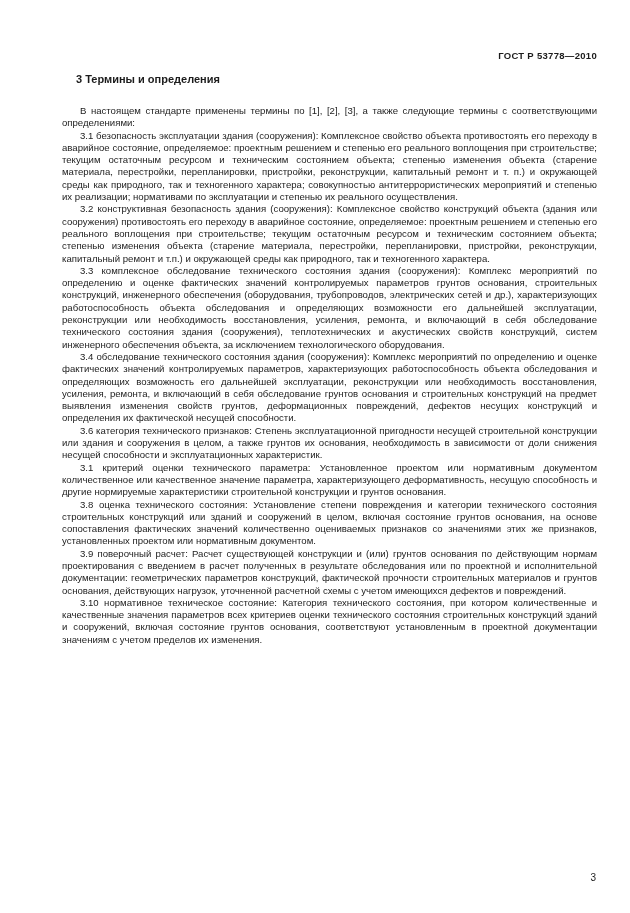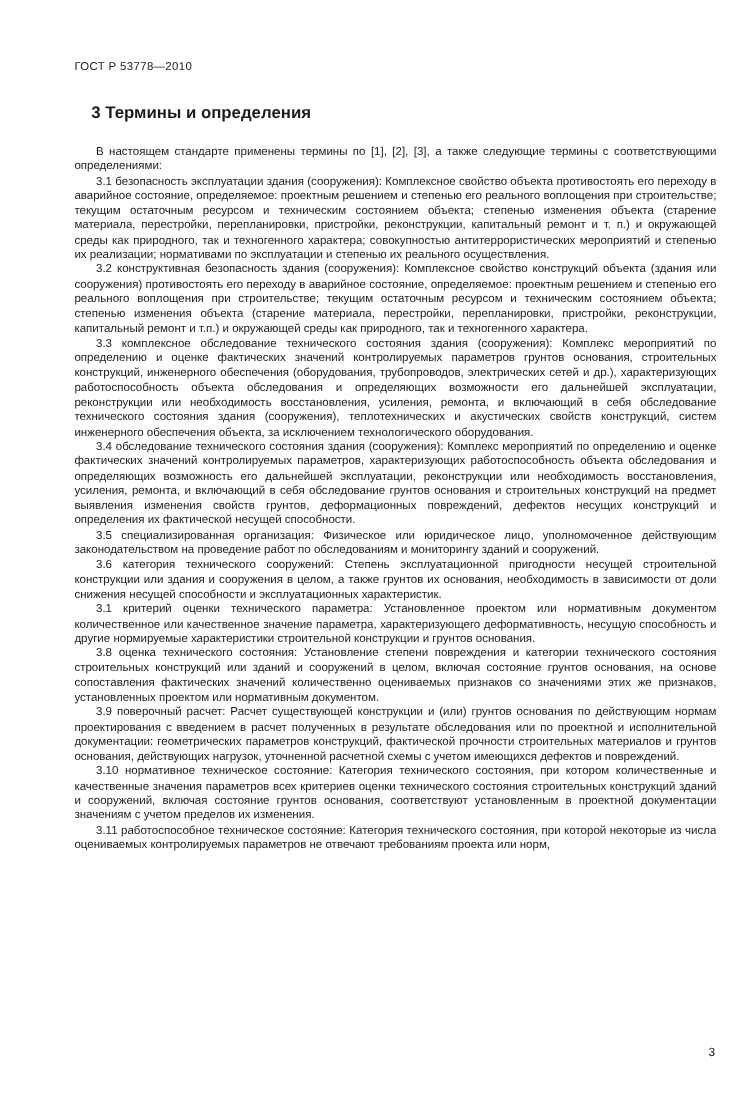--- a/index.html
+++ b/index.html
@@ -15,28 +15,28 @@
     position: relative;
     overflow: hidden;
   }
   .page {
     position: absolute;
     inset: 0;
     box-sizing: border-box;
     padding: 50px 33px 0 62px;
   }
   .doc-header {
-    text-align: left;
+    text-align: right;
     font-size: 9.5px;
-    font-weight: normal;
+    font-weight: bold;
     letter-spacing: 0.3px;
-    margin: 0 0 24px 0;
+    margin: 0 0 12px 0;
   }
   .section-title {
-    font-size: 14px;
+    font-size: 11px;
     font-weight: bold;
     margin: 0 0 17px 14px;
     padding: 0;
   }
   .text-area {
     height: 748px;
     overflow: hidden;
     margin-top: 20px;
   }
   .intro, .term {
@@ -69,25 +69,23 @@
   <h1 class="section-title">3 Термины и определения</h1>
 
   <div class="text-area">
     <p class="intro">В настоящем стандарте применены термины по [1], [2], [3], а также следующие термины с соответствующими определениями:</p>
 
     <div id="terms-list">
         <p class="term"><span class="term-num">3.1</span> <b class="term-name">безопасность эксплуатации здания (сооружения):</b> <span class="term-def">Комплексное свойство объекта противостоять его переходу в аварийное состояние, определяемое: проектным решением и степенью его реального воплощения при строительстве; текущим остаточным ресурсом и техническим состоянием объекта; степенью изменения объекта (старение материала, перестройки, перепланировки, пристройки, реконструкции, капитальный ремонт и т. п.) и окружающей среды как природного, так и техногенного характера; совокупностью антитеррористических мероприятий и степенью их реализации; нормативами по эксплуатации и степенью их реального осуществления.</span></p>
         <p class="term"><span class="term-num">3.2</span> <b class="term-name">конструктивная безопасность здания (сооружения):</b> <span class="term-def">Комплексное свойство конструкций объекта (здания или сооружения) противостоять его переходу в аварийное состояние, определяемое: проектным решением и степенью его реального воплощения при строительстве; текущим остаточным ресурсом и техническим состоянием объекта; степенью изменения объекта (старение материала, перестройки, перепланировки, пристройки, реконструкции, капитальный ремонт и т.п.) и окружающей среды как природного, так и техногенного характера.</span></p>
         <p class="term"><span class="term-num">3.3</span> <b class="term-name">комплексное обследование технического состояния здания (сооружения):</b> <span class="term-def">Комплекс мероприятий по определению и оценке фактических значений контролируемых параметров грунтов основания, строительных конструкций, инженерного обеспечения (оборудования, трубопроводов, электрических сетей и др.), характеризующих работоспособность объекта обследования и определяющих возможности его дальнейшей эксплуатации, реконструкции или необходимость восстановления, усиления, ремонта, и включающий в себя обследование технического состояния здания (сооружения), теплотехнических и акустических свойств конструкций, систем инженерного обеспечения объекта, за исключением технологического оборудования.</span></p>
         <p class="term"><span class="term-num">3.4</span> <b class="term-name">обследование технического состояния здания (сооружения):</b> <span class="term-def">Комплекс мероприятий по определению и оценке фактических значений контролируемых параметров, характеризующих работоспособность объекта обследования и определяющих возможность его дальнейшей эксплуатации, реконструкции или необходимость восстановления, усиления, ремонта, и включающий в себя обследование грунтов основания и строительных конструкций на предмет выявления изменения свойств грунтов, деформационных повреждений, дефектов несущих конструкций и определения их фактической несущей способности.</span></p>
-        <p class="term"><span class="term-num">3.5</span> <b class="term-name">специализированная организация:</b> <span class="term-def">Физическое или юридическое лицо, уполномоченное действующим законодательством на проведение работ по обследованиям и мониторингу зданий и сооружений.</span></p>
-        <p class="term"><span class="term-num">3.6</span> <b class="term-name">категория технического сооружений:</b> <span class="term-def">Степень эксплуатационной пригодности несущей строительной конструкции или здания и сооружения в целом, а также грунтов их основания, необходимость в зависимости от доли снижения несущей способности и эксплуатационных характеристик.</span></p>
+        <p class="term"><span class="term-num">3.6</span> <b class="term-name">категория технического признаков:</b> <span class="term-def">Степень эксплуатационной пригодности несущей строительной конструкции или здания и сооружения в целом, а также грунтов их основания, необходимость в зависимости от доли снижения несущей способности и эксплуатационных характеристик.</span></p>
         <p class="term"><span class="term-num">3.1</span> <b class="term-name">критерий оценки технического параметра:</b> <span class="term-def">Установленное проектом или нормативным документом количественное или качественное значение параметра, характеризующего деформативность, несущую способность и другие нормируемые характеристики строительной конструкции и грунтов основания.</span></p>
         <p class="term"><span class="term-num">3.8</span> <b class="term-name">оценка технического состояния:</b> <span class="term-def">Установление степени повреждения и категории технического состояния строительных конструкций или зданий и сооружений в целом, включая состояние грунтов основания, на основе сопоставления фактических значений количественно оцениваемых признаков со значениями этих же признаков, установленных проектом или нормативным документом.</span></p>
         <p class="term"><span class="term-num">3.9</span> <b class="term-name">поверочный расчет:</b> <span class="term-def">Расчет существующей конструкции и (или) грунтов основания по действующим нормам проектирования с введением в расчет полученных в результате обследования или по проектной и исполнительной документации: геометрических параметров конструкций, фактической прочности строительных материалов и грунтов основания, действующих нагрузок, уточненной расчетной схемы с учетом имеющихся дефектов и повреждений.</span></p>
         <p class="term"><span class="term-num">3.10</span> <b class="term-name">нормативное техническое состояние:</b> <span class="term-def">Категория технического состояния, при котором количественные и качественные значения параметров всех критериев оценки технического состояния строительных конструкций зданий и сооружений, включая состояние грунтов основания, соответствуют установленным в проектной документации значениям с учетом пределов их изменения.</span></p>
-        <p class="term"><span class="term-num">3.11</span> <b class="term-name">работоспособное техническое состояние:</b> <span class="term-def">Категория технического состояния, при которой некоторые из числа оцениваемых контролируемых параметров не отвечают требованиям проекта или норм,</span></p>
       </div>
   </div>
 
   <div class="page-number">3</div>
 
 </div>
 
 </body></html>

